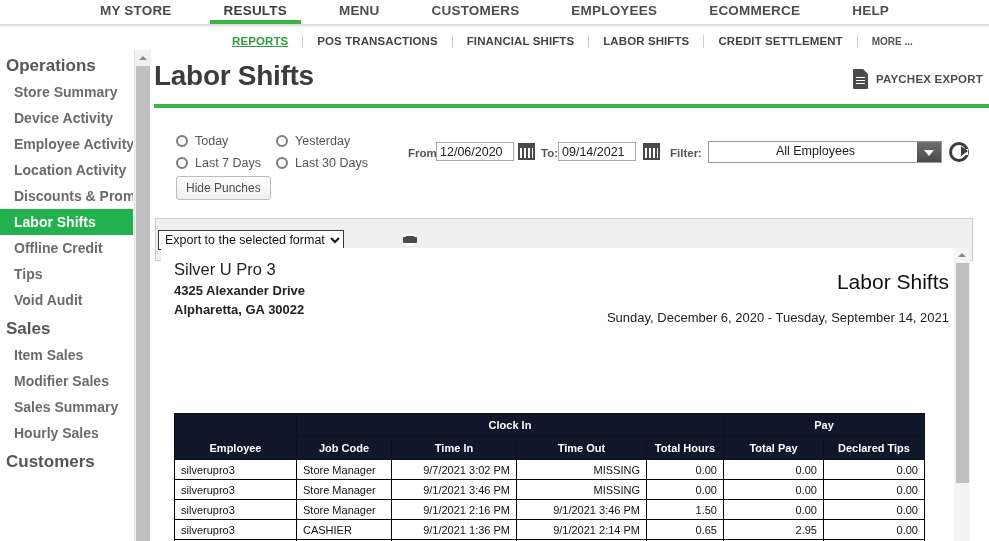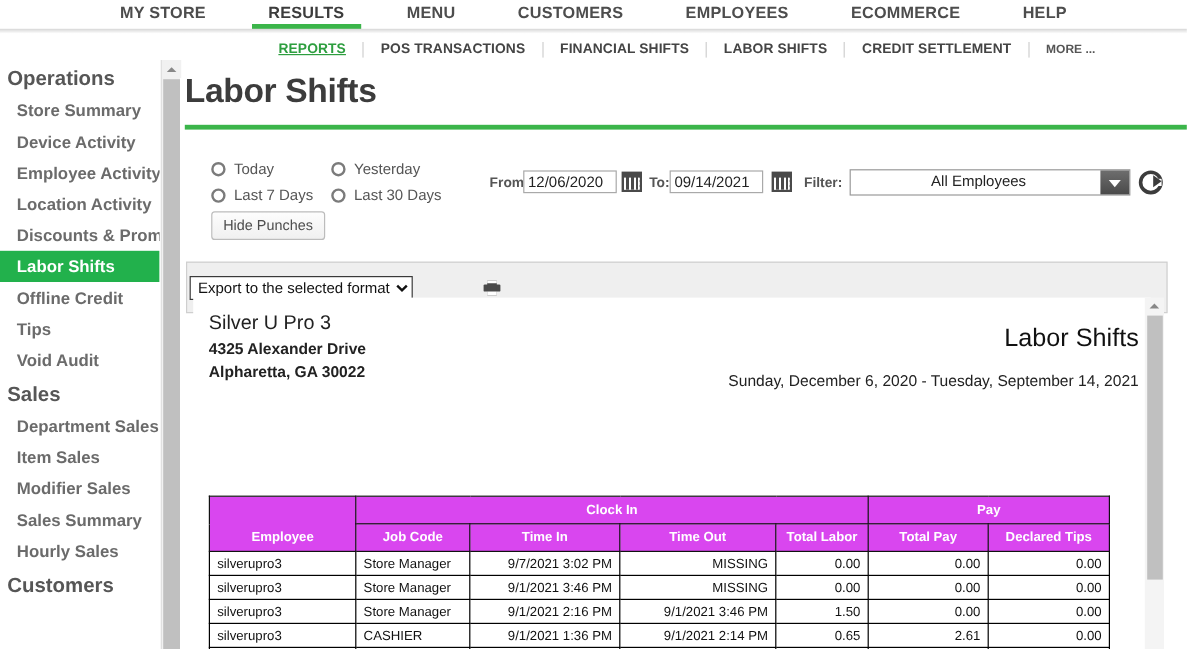--- a/index.html
+++ b/index.html
@@ -248,21 +248,21 @@
     font-size: 13px; color: #222;
   }
 
   
   #shift-table {
     position: absolute; left: 13px; top: 165px;
     border-collapse: collapse; font-family: "Liberation Sans", sans-serif;
     border: 1px solid #000;
   }
   #shift-table th {
-    background: #d946ef; color: #ffffff; font-size: 11px; font-weight: bold;
+    background: #0f172a; color: #ffffff; font-size: 11px; font-weight: bold;
     border: 1px solid #111; padding: 5px 6px; text-align: center;
   }
   #shift-table td {
     font-size: 11px; color: #111; border: 1px solid #000;
     padding: 3px 6px; background: #ffffff; height: 20px;
   }
   td.c-emp   { width: 122px; text-align: left; }
   td.c-job   { width: 95px;  text-align: left; }
   td.c-in    { width: 125px; text-align: right; }
   td.c-out   { width: 130px; text-align: right; }
@@ -301,36 +301,39 @@
     <div class="side-item">Store Summary</div>
     <div class="side-item">Device Activity</div>
     <div class="side-item">Employee Activity</div>
     <div class="side-item">Location Activity</div>
     <div class="side-item">Discounts &amp; Promos</div>
     <div class="side-item active">Labor Shifts</div>
     <div class="side-item">Offline Credit</div>
     <div class="side-item">Tips</div>
     <div class="side-item">Void Audit</div>
     <div class="side-group">Sales</div>
-    <div class="side-item">Department Sales</div>
     <div class="side-item">Item Sales</div>
     <div class="side-item">Modifier Sales</div>
     <div class="side-item">Sales Summary</div>
     <div class="side-item">Hourly Sales</div>
     <div class="side-group">Customers</div>
   </div>
 <div id="sidebar-scroll">
   <div class="sb-up"></div>
   <div class="sb-thumb"></div>
 </div>
 
 <div id="main">
 
   <div id="page-title">Labor Shifts</div>
 
+  <div id="paychex-export">
+    <span class="doc-icon"></span>
+    <span id="paychex-label">PAYCHEX EXPORT</span>
+  </div>
 
   <div id="title-rule"></div>
 
   <div id="controls">
 
     <div class="radio-row" style="left:24px; top:2px;">
       <span class="radio"></span><span class="radio-label">Today</span>
     </div>
     <div class="radio-row" style="left:124px; top:2px;">
       <span class="radio"></span><span class="radio-label">Yesterday</span>
@@ -378,21 +381,21 @@
       <thead>
         <tr>
             <th colspan="1" rowspan="2" style="vertical-align: bottom; width: 122px;">Employee</th>
             <th colspan="4">Clock In</th>
             <th colspan="2">Pay</th>
           </tr>
         <tr>
             <th style="width: 95px;">Job Code</th>
             <th style="width: 125px;">Time In</th>
             <th style="width: 130px;">Time Out</th>
-            <th style="width: 77px;">Total Labor</th>
+            <th style="width: 77px;">Total Hours</th>
             <th style="width: 100px;">Total Pay</th>
             <th style="width: 101px;">Declared Tips</th>
           </tr>
       </thead>
       <tbody>
           <tr>
             <td class="c-emp">silverupro3</td>
             <td class="c-job">Store Manager</td>
             <td class="c-in">9/7/2021 3:02 PM</td>
             <td class="c-out missing">MISSING</td>
@@ -417,21 +420,21 @@
             <td class="c-hours">1.50</td>
             <td class="c-pay">0.00</td>
             <td class="c-tips">0.00</td>
           </tr>
           <tr>
             <td class="c-emp">silverupro3</td>
             <td class="c-job">CASHIER</td>
             <td class="c-in">9/1/2021 1:36 PM</td>
             <td class="c-out">9/1/2021 2:14 PM</td>
             <td class="c-hours">0.65</td>
-            <td class="c-pay">2.61</td>
+            <td class="c-pay">2.95</td>
             <td class="c-tips">0.00</td>
           </tr>
           <tr>
             <td class="c-emp">silverupro3</td>
             <td class="c-job">CASHIER</td>
             <td class="c-in">8/31/2021 1:40 PM</td>
             <td class="c-out">9/1/2021 3:45 PM</td>
             <td class="c-hours">26.10</td>
             <td class="c-pay">182.70</td>
             <td class="c-tips">0.00</td>

